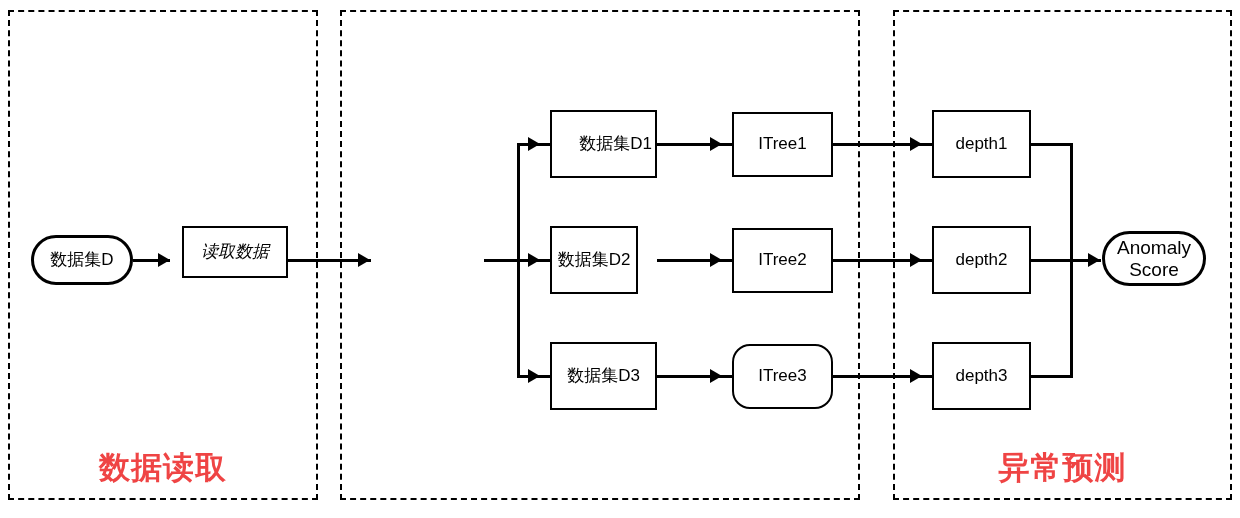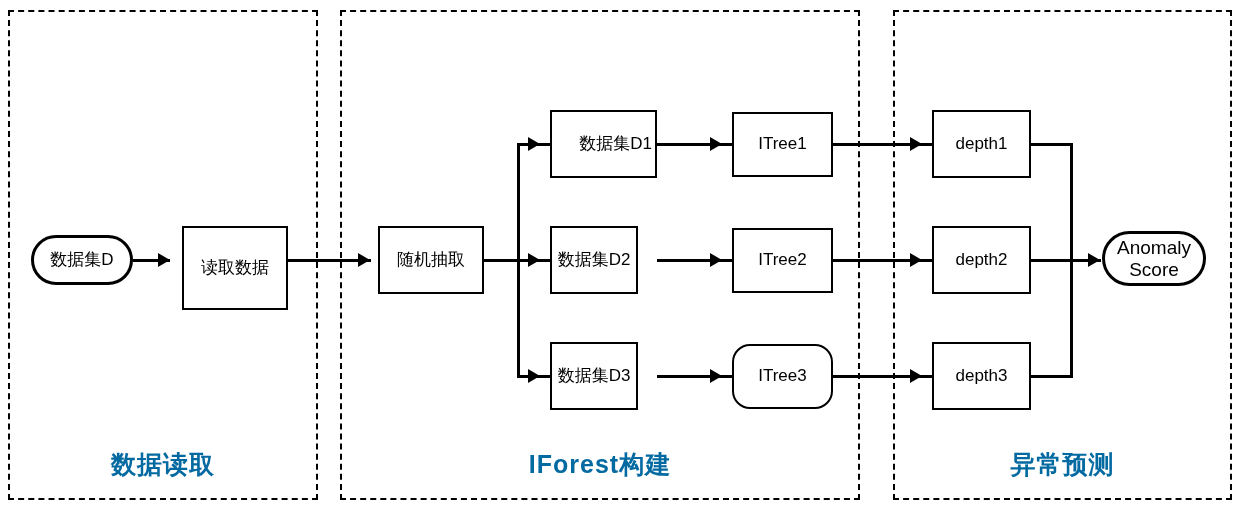--- a/index.html
+++ b/index.html
@@ -13,23 +13,23 @@
   
   .panel{
     position:absolute;
     border:2.5px dashed #000;
     box-sizing:border-box;
     background:transparent;
   }
   .panel-label{
     position:absolute;
     text-align:center;
-    font-size:25px;
+    font-size:31px;
     font-weight:700;
-    color:#0369a1;
+    color:#ef4444;
     letter-spacing:1px;
     white-space:nowrap;
     line-height:1;
   }
 
   
   .node{
     position:absolute;
     box-sizing:border-box;
     border:2.5px solid #000;
@@ -67,38 +67,36 @@
 </head>
 <body>
 
 <div id="stage">
 
   <div class="panel" style="left:8px;top:10px;width:310px;height:490px;"></div>
   <div class="panel" style="left:340px;top:10px;width:520px;height:490px;"></div>
   <div class="panel" style="left:893px;top:10px;width:339px;height:490px;"></div>
 
   <div class="panel-label" style="left:8px;top:452px;width:310px;">数据读取</div>
-  <div class="panel-label" style="left:340px;top:452px;width:520px;">IForest构建</div>
   <div class="panel-label" style="left:893px;top:452px;width:339px;">异常预测</div>
 
   <div class="node cn stadium" style="left:31px;top:235px;width:102px;height:50px;">数据集D</div>
 
-  <div class="node cn" style="left:182px;top:226px;width:106px;height:84px;">读取数据</div>
+  <div class="node cn" style="left:182px;top:226px;width:106px;height:52px;font-style:italic;">读取数据</div>
 
   <div class="hline" style="left:133px;top:258.5px;width:37px;"></div>
   <div class="arrow" style="left:158px;top:253px;"></div>
 
   <div class="hline" style="left:288px;top:258.5px;width:83px;"></div>
   <div class="arrow" style="left:358px;top:253px;"></div>
 
-  <div class="node cn" style="left:378px;top:226px;width:106px;height:68px;">随机抽取</div>
 
   <div class="node cn" style="left:550px;top:110px;width:107px;height:68px;padding-left:24px;">数据集D1</div>
   <div class="node cn" style="left:550px;top:226px;width:88px;height:68px;">数据集D2</div>
-  <div class="node cn" style="left:550px;top:342px;width:88px;height:68px;">数据集D3</div>
+  <div class="node cn" style="left:550px;top:342px;width:107px;height:68px;">数据集D3</div>
 
   <div class="node en" style="left:732px;top:112px;width:101px;height:65px;">ITree1</div>
   <div class="node en" style="left:732px;top:228px;width:101px;height:65px;">ITree2</div>
   <div class="node en" style="left:732px;top:344px;width:101px;height:65px;border-radius:18px;">ITree3</div>
 
   <div class="hline" style="left:484px;top:258.5px;width:36px;"></div>
   <div class="vline" style="left:517px;top:144px;height:232px;"></div>
 
   <div class="hline" style="left:517px;top:142.5px;width:35px;"></div>
   <div class="arrow" style="left:528px;top:137px;"></div>

